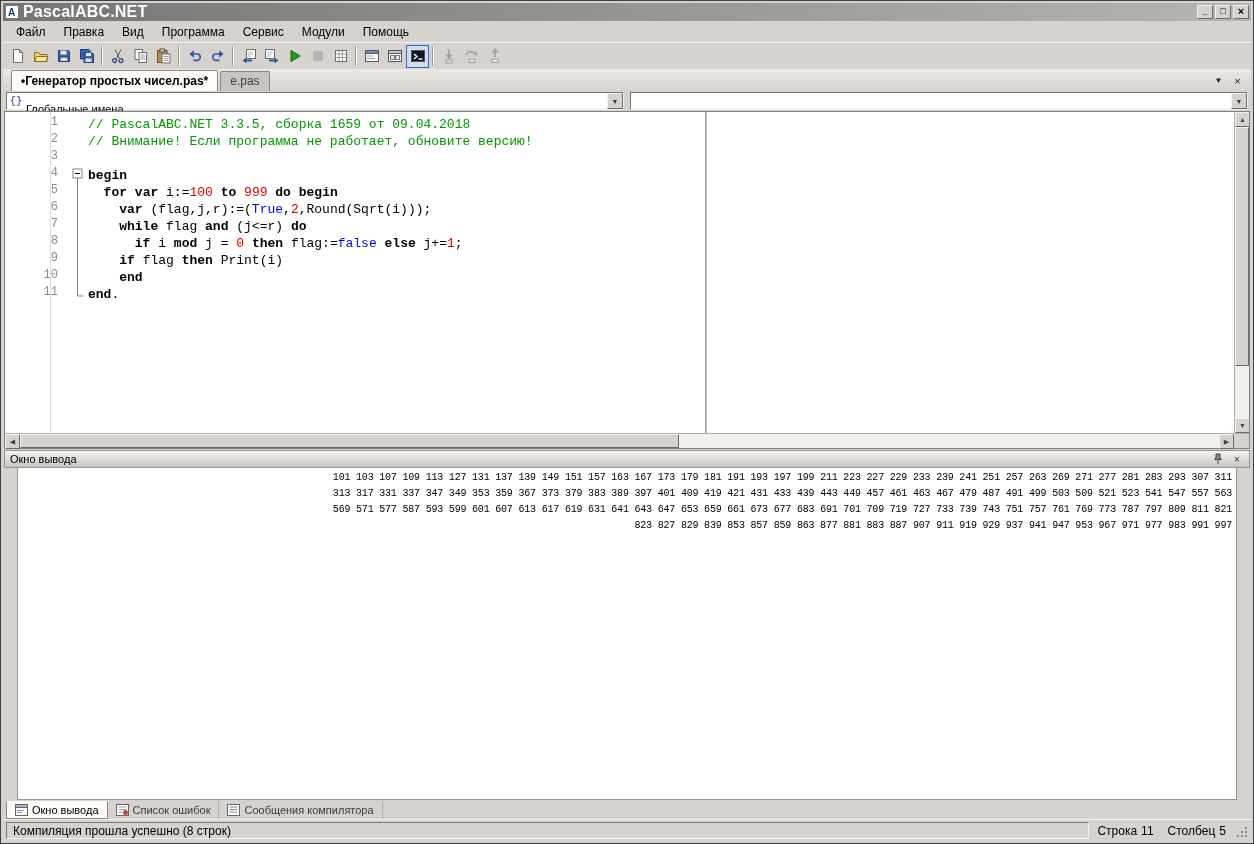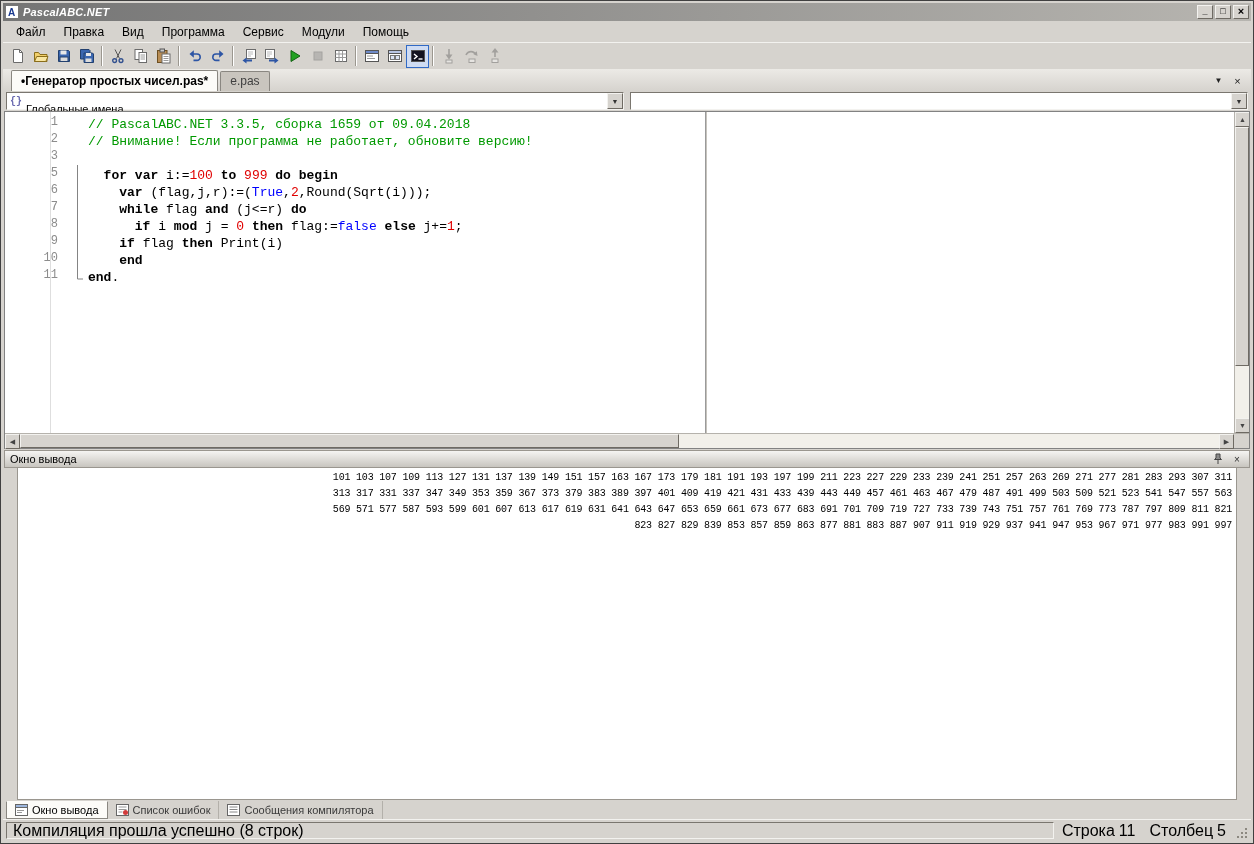--- a/index.html
+++ b/index.html
@@ -8,21 +8,21 @@
 
   .window{
     width:1254px;height:844px;display:flex;flex-direction:column;
     background:#d6d3ce;border:1px solid #404040;padding:2px;
   }
 
   
   .titlebar{height:18px;display:flex;align-items:center;gap:4px;
     background:linear-gradient(90deg,#757575,#b7b5b0);padding:0 2px;flex:none;}
   .app-icon{width:14px;height:14px;display:inline-flex;}
-  .title-text{color:#fff;font-size:11px;font-weight:bold;letter-spacing:.2px;font-style:italic;}
+  .title-text{color:#fff;font-size:16px;font-weight:bold;letter-spacing:.2px;}
   .win-buttons{margin-left:auto;display:flex;gap:2px;}
   .win-btn{width:16px;height:14px;background:#d6d3ce;border:1px solid;
     border-color:#f3f2ef #6e6a63 #6e6a63 #f3f2ef;font-size:9px;line-height:11px;
     text-align:center;font-weight:bold;color:#000;cursor:default;}
   .win-btn.close{font-size:11px;}
 
   
   .menubar{height:21px;display:flex;align-items:center;padding-left:4px;font-size:12px;flex:none;}
   .menu-item{padding:12px 9px;color:#000;cursor:default;}
 
@@ -106,21 +106,21 @@
   
   .bottom-tabs{height:19px;display:flex;align-items:stretch;padding:1px 3px 0 3px;
     font-size:11px;flex:none;background:#d6d3ce;}
   .btab{display:flex;align-items:center;gap:4px;padding:0 8px;color:#3a3a3a;
     border-right:1px solid #b3b0aa;cursor:default;}
   .btab.active{background:#fcfbf8;border:1px solid #8a8781;border-top-color:#fcfbf8;color:#000;}
   .btab-ico{display:inline-flex;width:13px;height:12px;}
 
   
   .statusbar{height:22px;display:flex;align-items:center;gap:8px;padding:2px 2px 2px 3px;
-    font-size:16px;flex:none;border-top:1px solid #f3f2ef;background:#d6d3ce;}
+    font-size:12px;flex:none;border-top:1px solid #f3f2ef;background:#d6d3ce;}
   .status-msg{flex:1;height:17px;display:flex;align-items:center;padding:0 6px;
     border:1px solid;border-color:#7a766f #f3f2ef #f3f2ef #7a766f;color:#000;}
   .status-pos{display:flex;gap:4px;padding-right:18px;color:#000;}
   .status-pos .lbl{margin-left:10px;}
   .grip{width:13px;height:13px;margin-left:-16px;align-self:flex-end;}
 </style>
 </head>
 <body>
 
 <div class="window">
@@ -402,20 +402,25 @@
   </div>
 
   <div class="editor-wrap">
     <div class="editor-main">
       <div class="left-pane">
         <div class="gutter-sep"></div>
         <div id="code-rows">
             <div class="crow"><span class="ln">1</span><span class="fold"></span><span class="ct"><span class="seg-comment">// PascalABC.NET 3.3.5, сборка 1659 от 09.04.2018</span></span></div>
             <div class="crow"><span class="ln">2</span><span class="fold"></span><span class="ct"><span class="seg-comment">// Внимание! Если программа не работает, обновите версию!</span></span></div>
             <div class="crow"><span class="ln">3</span><span class="fold"></span><span class="ct"></span></div>
+            <div class="crow"><span class="ln">4</span><span class="fold"><svg width="11" height="17">
+                  <rect x="1" y="4" width="9" height="9" fill="#fff" stroke="#848484"></rect>
+                  <line x1="3" y1="8.5" x2="8" y2="8.5" stroke="#000"></line>
+                  <line x1="5.5" y1="13" x2="5.5" y2="17" stroke="#848484"></line>
+                </svg></span><span class="ct"><span class="seg-kw">begin</span></span></div>
             <div class="crow"><span class="ln">5</span><span class="fold"><svg width="11" height="17">
                   <line x1="5.5" y1="0" x2="5.5" y2="17" stroke="#848484"></line>
                 </svg></span><span class="ct"><span class="seg-plain">  </span><span class="seg-kw">for</span><span class="seg-plain"> </span><span class="seg-kw">var</span><span class="seg-plain"> i:=</span><span class="seg-num">100</span><span class="seg-plain"> </span><span class="seg-kw">to</span><span class="seg-plain"> </span><span class="seg-num">999</span><span class="seg-plain"> </span><span class="seg-kw">do</span><span class="seg-plain"> </span><span class="seg-kw">begin</span></span></div>
             <div class="crow"><span class="ln">6</span><span class="fold"><svg width="11" height="17">
                   <line x1="5.5" y1="0" x2="5.5" y2="17" stroke="#848484"></line>
                 </svg></span><span class="ct"><span class="seg-plain">    </span><span class="seg-kw">var</span><span class="seg-plain"> (flag,j,r):=(</span><span class="seg-bool">True</span><span class="seg-plain">,</span><span class="seg-num">2</span><span class="seg-plain">,Round(Sqrt(i)));</span></span></div>
             <div class="crow"><span class="ln">7</span><span class="fold"><svg width="11" height="17">
                   <line x1="5.5" y1="0" x2="5.5" y2="17" stroke="#848484"></line>
                 </svg></span><span class="ct"><span class="seg-plain">    </span><span class="seg-kw">while</span><span class="seg-plain"> flag </span><span class="seg-kw">and</span><span class="seg-plain"> (j&lt;=r) </span><span class="seg-kw">do</span></span></div>
             <div class="crow"><span class="ln">8</span><span class="fold"><svg width="11" height="17">

